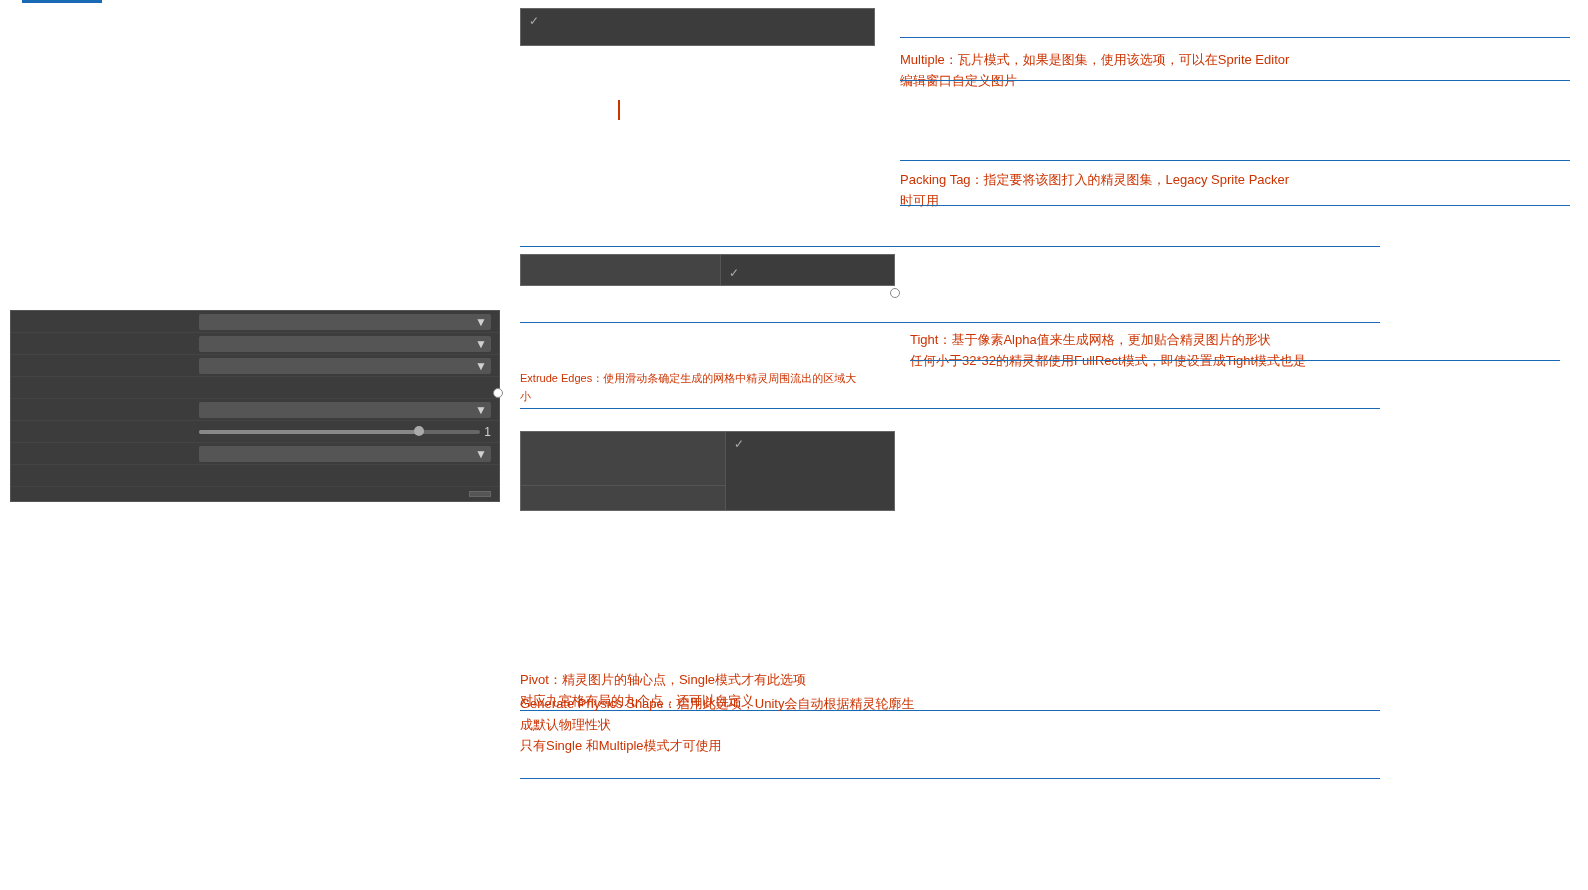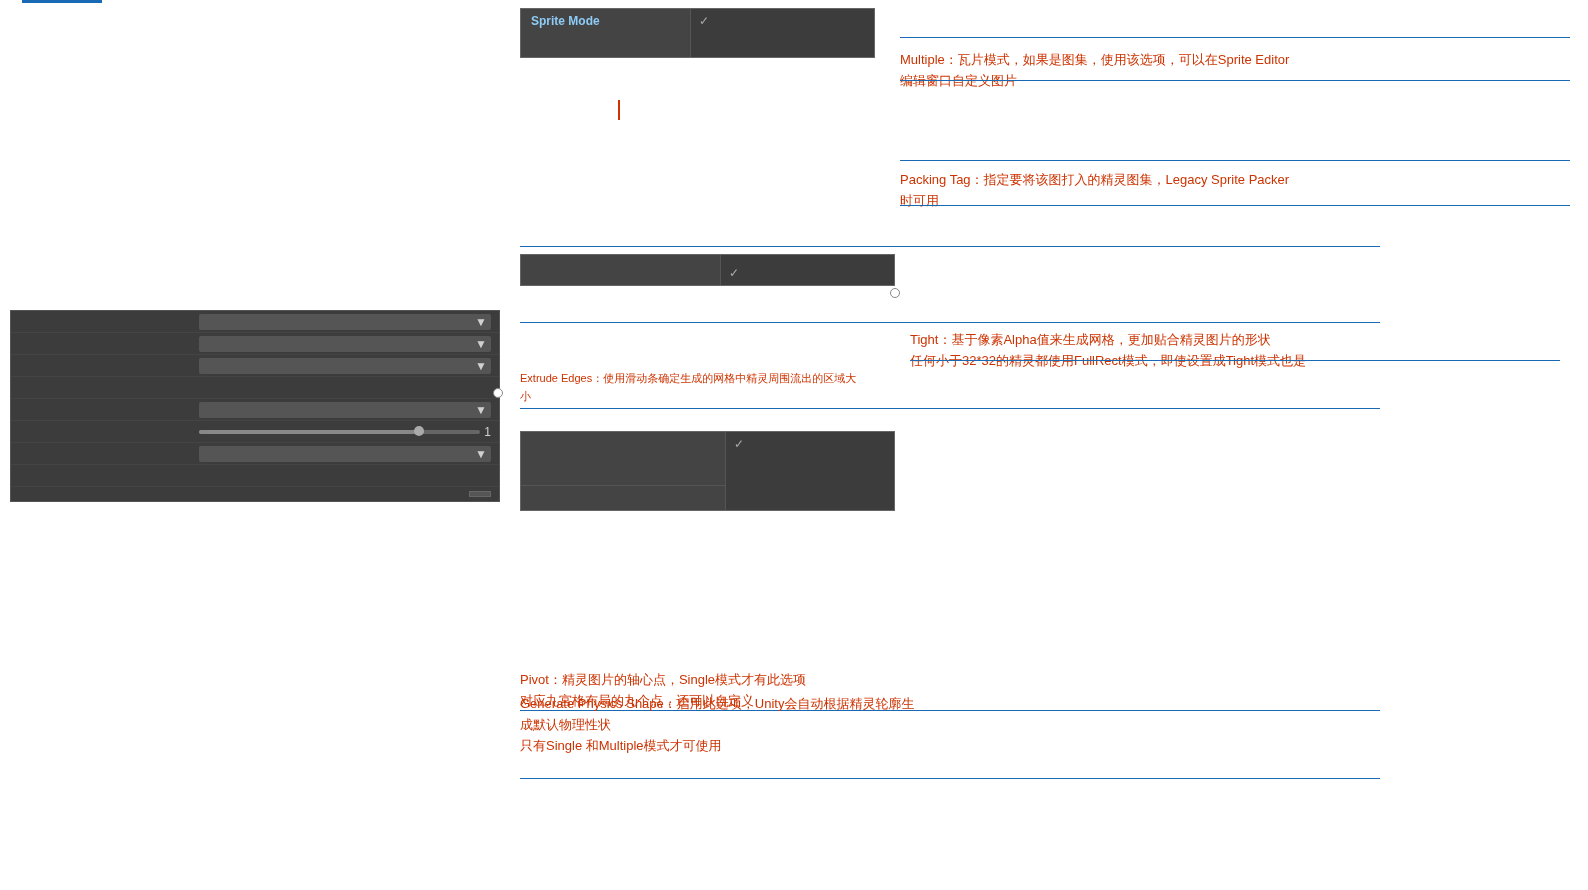--- a/index.html
+++ b/index.html
@@ -176,27 +176,20 @@
     <span class="checkmark inspector-value"></span>
   </div>
 
   <div class="sprite-editor-btn">
     <button class="btn-sprite-editor"></button>
   </div>
 </div>
 
 <div style="position:absolute; top:8px; left:520px; width:355px; background:#3c3c3c; border:1px solid #666; z-index:10; overflow:hidden;">
   <div style="display:flex;">
-    <div style="width:170px; background:#444; padding:2px 0; border-right:1px solid #555;">
-      <div class="sm-label" style="color:#8ecbf5; font-weight:bold; padding:3px 10px; font-size:12px;">Sprite Mode</div>
-      <div class="sm-label"></div>
-      <div class="sm-label"></div>
-      <div class="sm-label"></div>
-      <div class="sm-label"></div>
-    </div>
     <div style="width:183px; background:#3c3c3c; padding:2px 0;">
       <div style="display:flex; align-items:center; padding:3px 8px; gap:4px;">
         <span style="color:#aaa; font-size:12px;">✓</span>
         <span></span>
       </div>
       <div style="padding:3px 8px 3px 26px;">
         <span></span>
       </div>
       <div style="padding:3px 8px 3px 26px;">
         <span></span>

